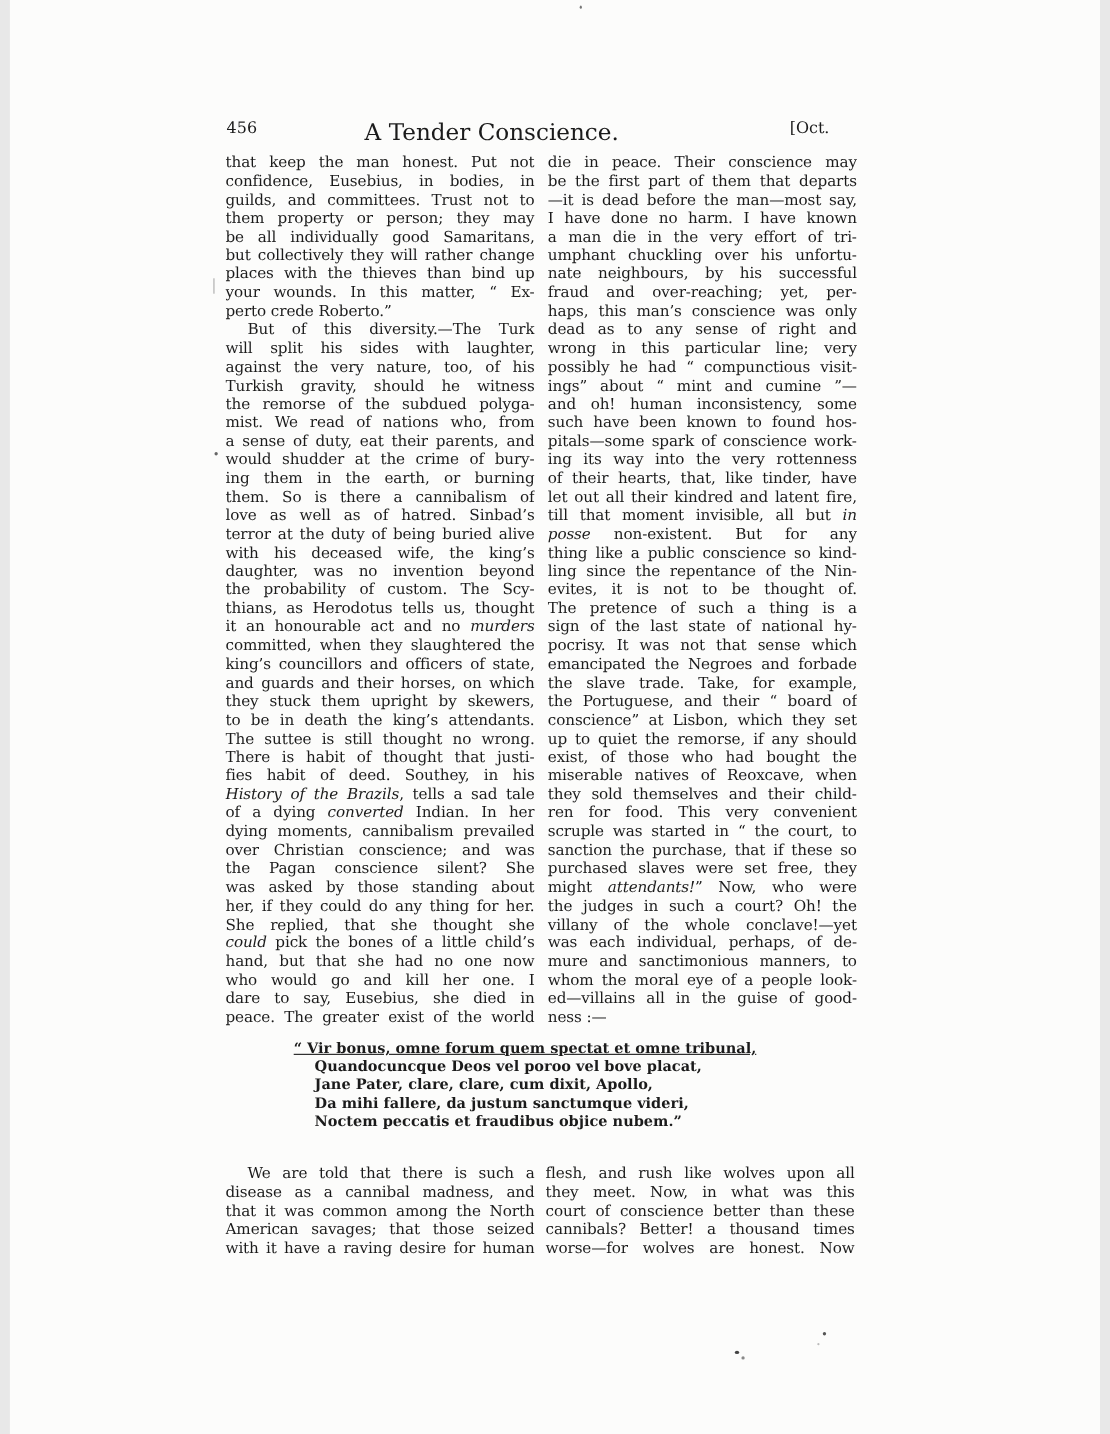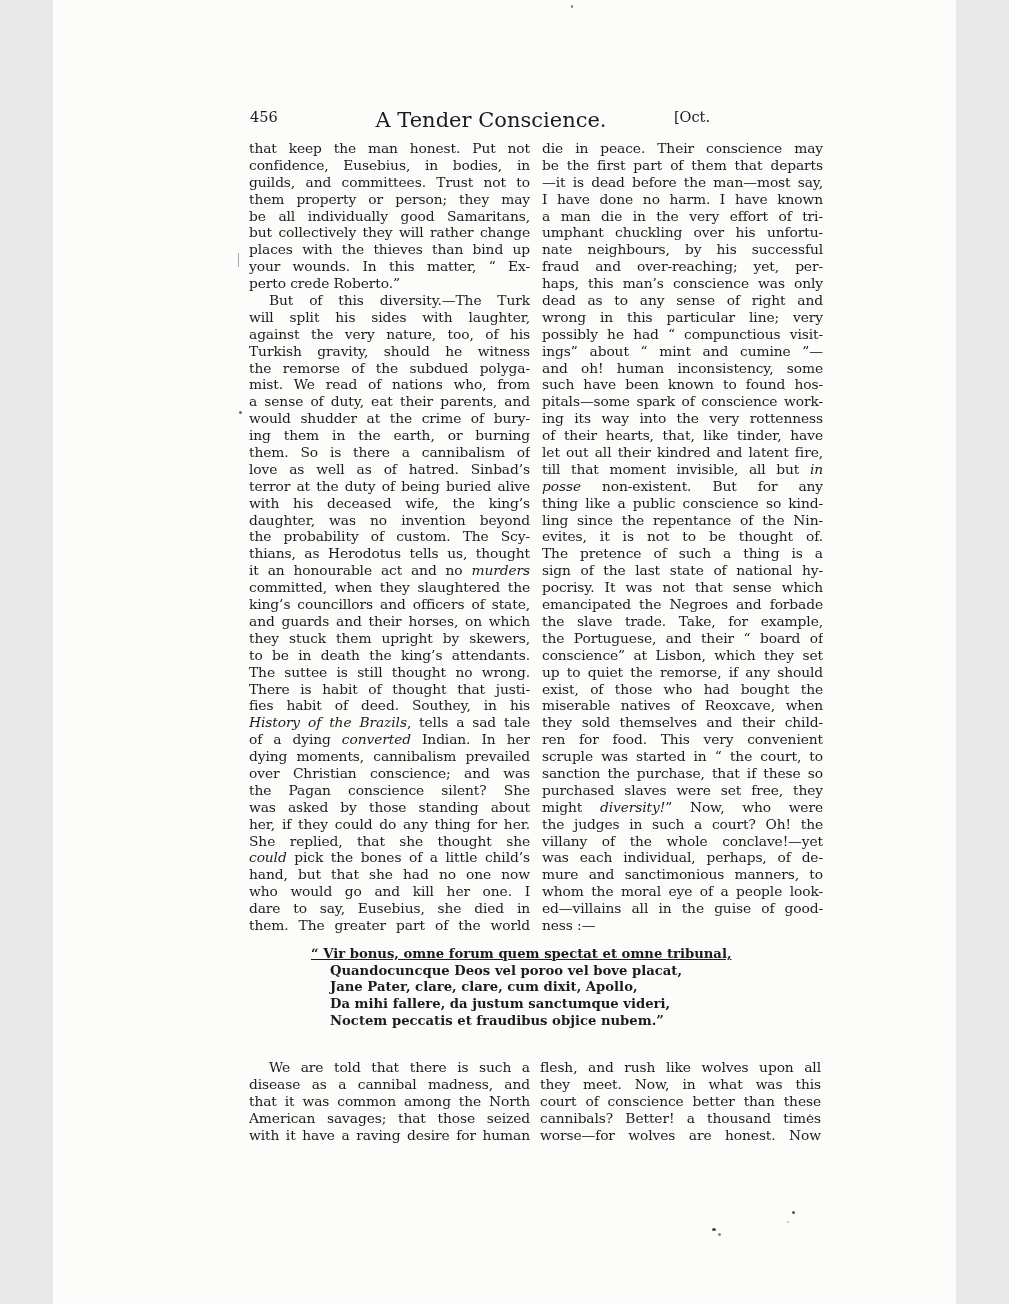--- a/index.html
+++ b/index.html
@@ -1,18 +1,18 @@
 <!DOCTYPE html>
 <html><head>
 <meta charset="utf-8">
 <style>
   html,body{margin:0;padding:0;background:#e8e8e8;}
   .page{
     position:relative;
-    width:903px;height:1304px;
+    width:991px;height:1304px;
     background:#fcfcfb;
     font-family:"DejaVu Serif","Liberation Serif",serif;
     color:#1b1b1b;
     overflow:hidden;
     margin:0 auto;
   }
   
   .hdr-num{position:absolute;left:197px;top:109px;font-size:14.5px;}
   .hdr-title{position:absolute;left:438px;top:108px;transform:translateX(-50%);font-size:21px;white-space:nowrap;}
   .hdr-issue{position:absolute;right:246px;top:109px;font-size:14.5px;}
@@ -95,21 +95,21 @@
       <div class="line">dying moments, cannibalism prevailed</div>
       <div class="line">over Christian conscience; and was</div>
       <div class="line">the Pagan conscience silent?  She</div>
       <div class="line">was asked by those standing about</div>
       <div class="line">her, if they could do any thing for her.</div>
       <div class="line">She replied, that she thought she</div>
       <div class="line"><i>could</i> pick the bones of a little child’s</div>
       <div class="line">hand, but that she had no one now</div>
       <div class="line">who would go and kill her one.  I</div>
       <div class="line">dare to say, Eusebius, she died in</div>
-      <div class="line">them.  The greater part of the world</div>
+      <div class="line">peace.  The greater exist of the world</div>
     </div>
   <div class="col" id="col-right">
       <div class="line">die in peace.  Their conscience may</div>
       <div class="line">be the first part of them that departs</div>
       <div class="line">—it is dead before the man—most say,</div>
       <div class="line">I have done no harm.  I have known</div>
       <div class="line">a man die in the very effort of tri-</div>
       <div class="line">umphant chuckling over his unfortu-</div>
       <div class="line">nate neighbours, by his successful</div>
       <div class="line">fraud and over-reaching; yet, per-</div>
@@ -137,21 +137,21 @@
       <div class="line">the Portuguese, and their “ board of</div>
       <div class="line">conscience” at Lisbon, which they set</div>
       <div class="line">up to quiet the remorse, if any should</div>
       <div class="line">exist, of those who had bought the</div>
       <div class="line">miserable natives of Reoxcave, when</div>
       <div class="line">they sold themselves and their child-</div>
       <div class="line">ren for food.  This very convenient</div>
       <div class="line">scruple was started in “ the court, to</div>
       <div class="line">sanction the purchase, that if these so</div>
       <div class="line">purchased slaves were set free, they</div>
-      <div class="line">might <i>diversity!</i>”  Now, who were</div>
+      <div class="line">might <i>attendants!</i>”  Now, who were</div>
       <div class="line">the judges in such a court?  Oh! the</div>
       <div class="line">villany of the whole conclave!—yet</div>
       <div class="line">was each individual, perhaps, of de-</div>
       <div class="line">mure and sanctimonious manners, to</div>
       <div class="line">whom the moral eye of a people look-</div>
       <div class="line">ed—villains all in the guise of good-</div>
       <div class="line last">ness :—</div>
     </div>
 
   <div id="verse">

